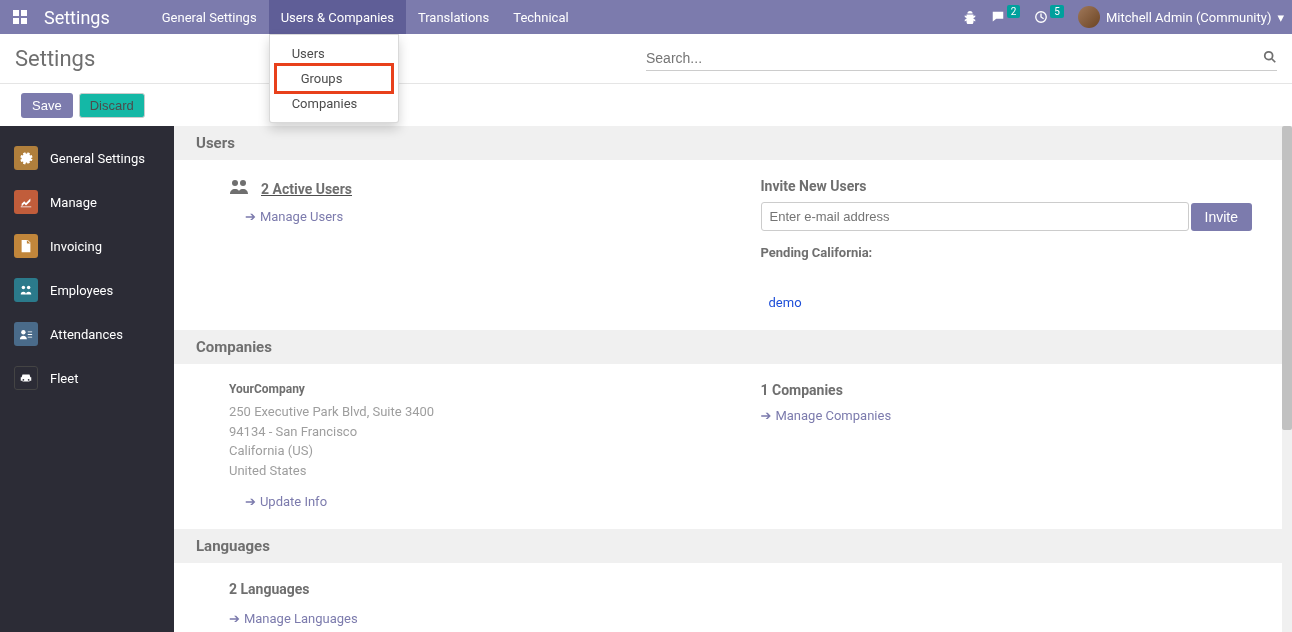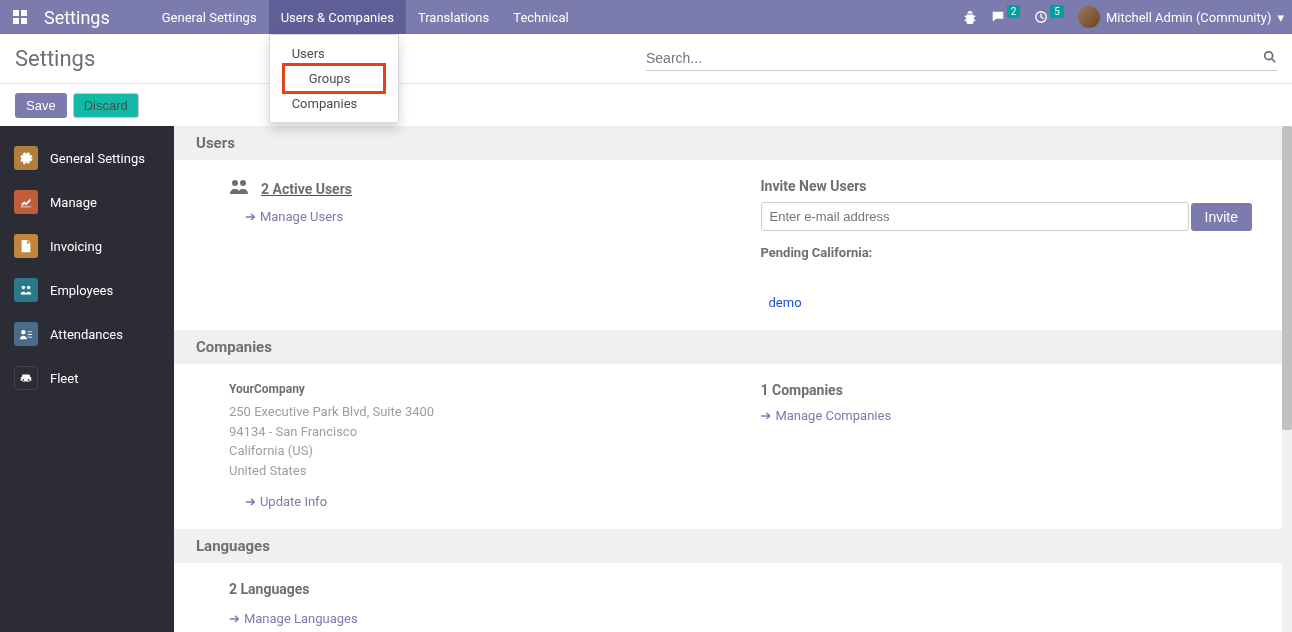--- a/index.html
+++ b/index.html
@@ -6,35 +6,35 @@
 body { font-family: -apple-system, BlinkMacSystemFont, "Segoe UI", Roboto, "Helvetica Neue", Arial, sans-serif; font-size: 13px; color: #4c4c4c; background: #fff; }
 .topbar { background: #7c7bad; height: 34px; display: flex; align-items: center; color: #fff; padding: 0 8px; }
 .apps-icon { width: 24px; height: 24px; display: flex; align-items: center; justify-content: center; margin-right: 12px; cursor: pointer; }
 .apps-icon svg { fill: #fff; }
 .app-title { font-size: 18px; font-weight: 400; margin-right: 40px; cursor: pointer; }
 .topnav { display: flex; height: 100%; }
 .topnav-item { padding: 0 12px; display: flex; align-items: center; cursor: pointer; font-size: 13px; color: #fff; position: relative; }
 .topnav-item.active { background: #5f5e97; }
 .dropdown { position: absolute; top: 34px; left: 0; background: #fff; border: 1px solid rgba(0,0,0,.15); border-radius: 0 0 3px 3px; box-shadow: 0 6px 12px rgba(0,0,0,.175); min-width: 130px; padding: 6px 0; z-index: 100; }
 .dropdown-item { padding: 5px 22px; color: #4c4c4c; cursor: pointer; font-size: 13px; }
-.dropdown-item.highlighted { border: 3px solid #e8401b; margin: -3px 12px; position: relative; padding-left: 24px; }
+.dropdown-item.highlighted { border: 3px solid #e8401b; margin: -3px 4px; position: relative; padding-left: 24px; }
 .topbar-right { margin-left: auto; display: flex; align-items: center; gap: 14px; }
 .icon-btn { cursor: pointer; display: flex; align-items: center; position: relative; color: #fff; }
 .badge { background: #00a09d; color: #fff; font-size: 10px; padding: 1px 4px; border-radius: 2px; margin-left: 2px; position: relative; top: -6px; }
 .avatar { width: 22px; height: 22px; border-radius: 50%; background: linear-gradient(135deg, #a0785a, #6b4423); margin-right: 6px; }
 .user-info { display: flex; align-items: center; cursor: pointer; font-size: 13px; }
 .caret-down { margin-left: 6px; }
 
 .subheader { display: flex; align-items: center; padding: 8px 15px; border-bottom: 1px solid #e5e5e5; background: #fff; height: 50px; }
 .page-title { font-size: 22px; color: #6f6f6f; font-weight: 400; flex: 1; }
 .search-wrap { flex: 1; display: flex; align-items: center; border-bottom: 1px solid #ccc; position: relative; }
 .search-input { border: none; outline: none; font-size: 14px; padding: 4px 0; width: 100%; color: #6f6f6f; }
 .search-icon { color: #6f6f6f; cursor: pointer; }
 
-.actions-bar { padding: 8px 15px; display: flex; gap: 6px; height: 42px; align-items: center; }
+.actions-bar { padding: 8px 21px; display: flex; gap: 6px; height: 42px; align-items: center; }
 .btn { padding: 4px 10px; font-size: 13px; border-radius: 3px; cursor: pointer; border: 1px solid transparent; }
 .btn-primary { background: #7c7bad; color: #fff; }
 .btn-default { background: #14b8a6; color: #4c4c4c; border: 1px solid #ccc; }
 .btn-invite { background: #7c7bad; color: #fff; padding: 6px 14px; border-radius: 3px; border: none; font-size: 14px; cursor: pointer; }
 
 .main-wrap { display: flex; height: calc(100vh - 126px); }
 .sidebar { width: 174px; background: #2c2c36; padding-top: 10px; }
 .sidebar-item { display: flex; align-items: center; padding: 10px 14px; color: #fff; cursor: pointer; font-size: 13px; gap: 12px; }
 .sidebar-icon { width: 24px; height: 24px; display: flex; align-items: center; justify-content: center; border-radius: 3px; }
 

